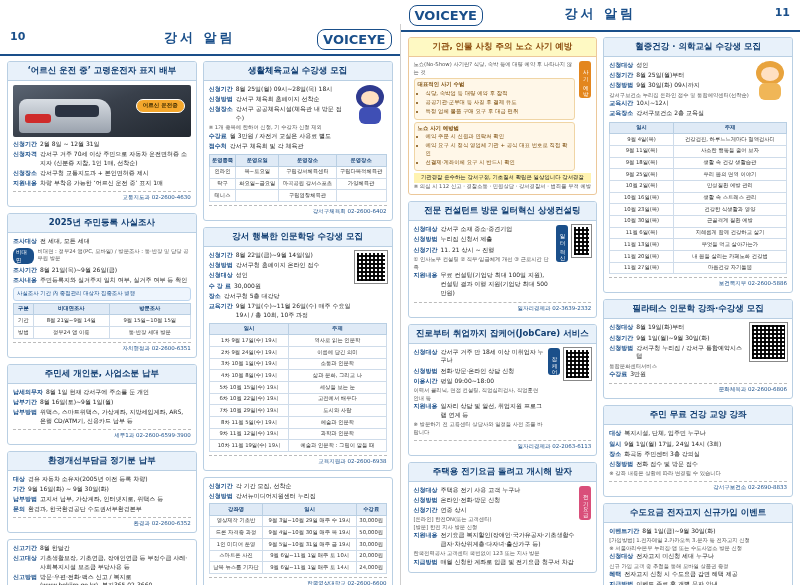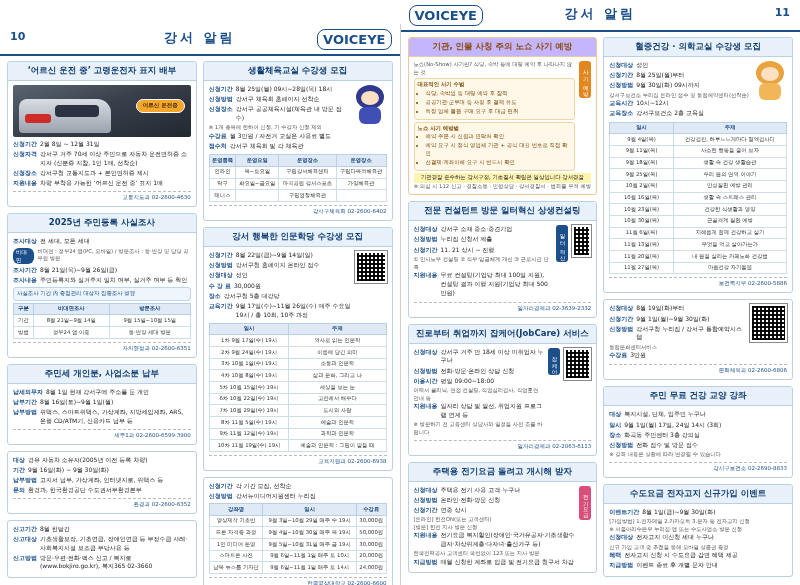--- a/index.html
+++ b/index.html
@@ -15,21 +15,21 @@
   .sheet.right .pno{right:10px;margin-left:25px;}
   .hdr .htitle{position:absolute;left:0;right:0;top:5px;text-align:center;font-size:13px;font-weight:bold;color:#1a4f8a;letter-spacing:3px;}
   .hdr .logo{position:absolute;top:5px;font-size:13px;color:#1a4f8a;font-weight:bold;border:1px solid #1a4f8a;border-radius:8px;padding:2px 5px;}
   .sheet.left .logo{right:8px;}
   .sheet.right .logo{left:8px;}
   .cols{display:flex;gap:6px;padding:5px 7px;box-sizing:border-box;height:405px;}
   .col{width:50%;display:flex;flex-direction:column;gap:6px;}
   
   .sec{border:1px solid #b9cfe3;border-radius:3px;background:#fff;}
   .sec-h{background:#e8f1fa;border-bottom:1px solid #b9cfe3;text-align:center;font-size:8.5px;font-weight:bold;color:#123f73;padding:3px 2px;border-radius:2px 2px 0 0;}
-  .sec-h.alt{background:#c4b5fd;color:#8a4a0c;border-color:#ecc89a;}
+  .sec-h.alt{background:#fef9c3;color:#8a4a0c;border-color:#ecc89a;}
   .sec.altb{border-color:#ecc89a;}
   .sec-b{padding:4px 5px;font-size:6px;line-height:1.45;color:#222;}
   .row{display:flex;gap:3px;margin-bottom:1.5px;}
   .lab{color:#1a4f8a;font-weight:bold;white-space:nowrap;flex:0 0 auto;}
   .val{flex:1 1 auto;}
   .bluebar{background:#1a4f8a;color:#fff;border-radius:6px;padding:0 3px;font-size:5.5px;display:inline-block;line-height:1.5;}
   .foot{border-top:1px dashed #bbb;margin-top:3px;padding-top:2px;text-align:right;font-size:5.5px;color:#1a4f8a;}
   table.tb{border-collapse:collapse;width:100%;font-size:5.3px;margin:2px 0;}
   table.tb th{background:#dfeaf6;border:1px solid #b9cfe3;color:#123f73;padding:1.5px 1px;font-weight:bold;}
   table.tb td{border:1px solid #cfdcea;padding:1.5px 1px;text-align:center;color:#333;}
@@ -168,20 +168,21 @@
                 </div>
             <div class="row">
                   <span class="lab">납부방법</span>
                   <span class="val">위택스, 스마트위택스, 가상계좌, 지방세입계좌, ARS, 은행 CD/ATM기, 신용카드 납부 등</span>
                 </div>
             <div class="foot">세무1과 02-2600-6599·3900</div>
           </div>
         </div>
 
         <div class="sec">
+          <div class="sec-h">환경개선부담금 정기분 납부</div>
           <div class="sec-b">
             <div class="row">
                   <span class="lab">대상</span>
                   <span class="val">경유 자동차 소유자(2005년 이전 등록 차량)</span>
                 </div>
             <div class="row">
                   <span class="lab">기간</span>
                   <span class="val">9월 16일(화) ~ 9월 30일(화)</span>
                 </div>
             <div class="row">
@@ -656,20 +657,21 @@
                       <td>11월 27일(목)</td>
                       <td>마음건강 자기돌봄</td>
                     </tr>
                   </tbody>
             </table>
             <div class="foot">보건복지부 02-2600-5886</div>
           </div>
         </div>
 
         <div class="sec">
+          <div class="sec-h">필라테스 인문학 강좌·수강생 모집</div>
           <div class="sec-b">
             <div class="flexrow">
               <div class="grow">
                 <div class="row">
                       <span class="lab">신청대상</span>
                       <span class="val">8월 19일(화)부터</span>
                     </div>
                 <div class="row">
                       <span class="lab">신청기간</span>
                       <span class="val">9월 1일(월)~9월 30일(화)</span>

